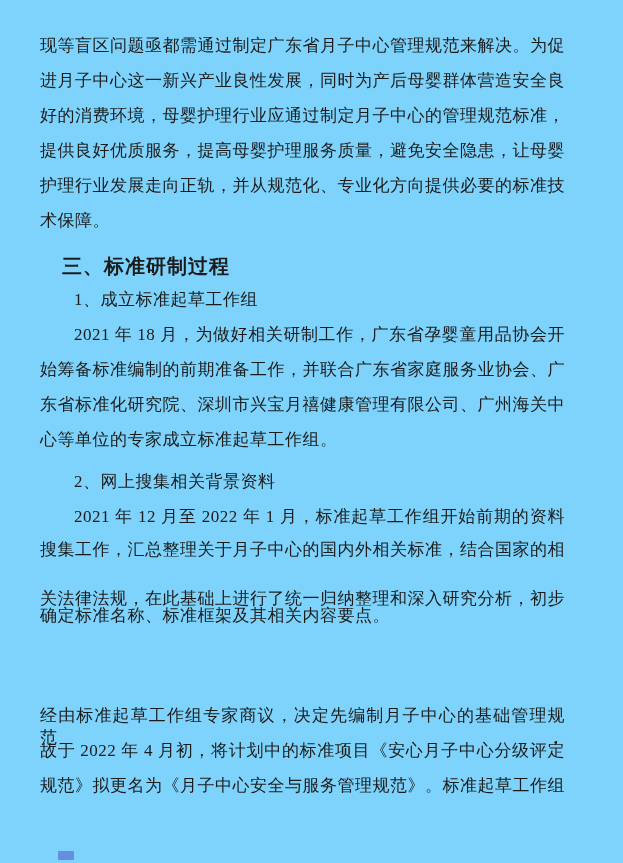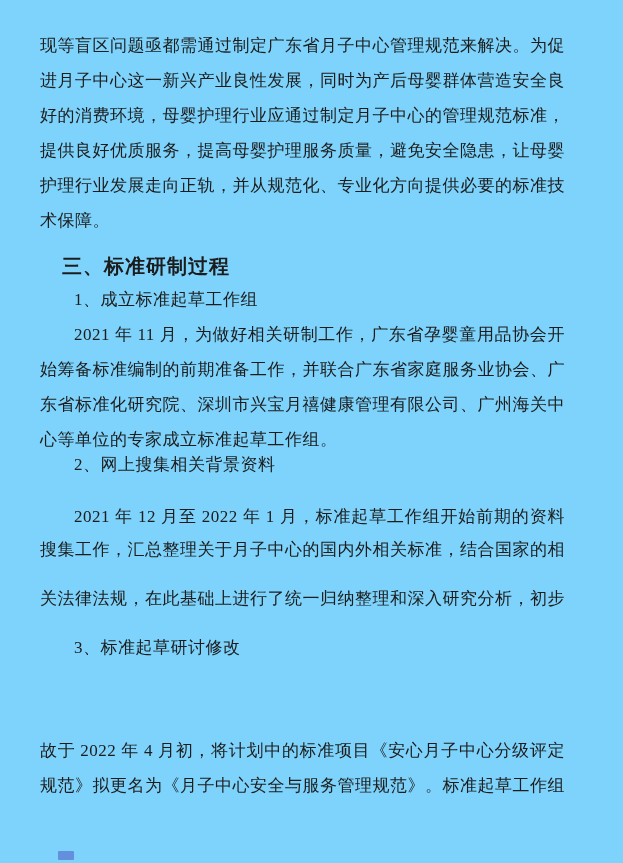--- a/index.html
+++ b/index.html
@@ -60,29 +60,30 @@
   <div class="ln just" style="top:35px">现等盲区问题亟都需通过制定广东省月子中心管理规范来解决。为促</div>
   <div class="ln just" style="top:105px">好的消费环境，母婴护理行业应通过制定月子中心的管理规范标准，</div>
   <div class="ln just" style="top:70px">进月子中心这一新兴产业良性发展，同时为产后母婴群体营造安全良</div>
   <div class="ln just" style="top:140px">提供良好优质服务，提高母婴护理服务质量，避免安全隐患，让母婴</div>
   <div class="ln just" style="top:175px">护理行业发展走向正轨，并从规范化、专业化方向提供必要的标准技</div>
   <div class="ln" style="top:210px">术保障。</div>
 
   <div class="ln head" style="top:253px">三、标准研制过程</div>
 
   <div class="ln ind" style="top:289px">1、成立标准起草工作组</div>
-  <div class="ln ind just" style="top:324px">2021 年 11 月，为做好相关研制工作，广东省孕婴童用品协会开</div>
+  <div class="ln ind just" style="top:324px">2021 年 18 月，为做好相关研制工作，广东省孕婴童用品协会开</div>
   <div class="ln just" style="top:359px">始筹备标准编制的前期准备工作，并联合广东省家庭服务业协会、广</div>
   <div class="ln just" style="top:394px">东省标准化研究院、深圳市兴宝月禧健康管理有限公司、广州海关中</div>
   <div class="ln" style="top:429px">心等单位的专家成立标准起草工作组。</div>
 
-  <div class="ln ind" style="top:454px">2、网上搜集相关背景资料</div>
+  <div class="ln ind" style="top:471px">2、网上搜集相关背景资料</div>
   <div class="ln ind just" style="top:506px">2021 年 12 月至 2022 年 1 月，标准起草工作组开始前期的资料</div>
   <div class="ln just" style="top:539px">搜集工作，汇总整理关于月子中心的国内外相关标准，结合国家的相</div>
   <div class="ln just" style="top:588px">关法律法规，在此基础上进行了统一归纳整理和深入研究分析，初步</div>
+  <div class="ln" style="top:605px">确定标准名称、标准框架及其相关内容要点。</div>
 
-  <div class="ln ind" style="top:637px">3、标准起草研讨修改</div>
+  <div class="ln just" style="top:705px">经由标准起草工作组专家商议，决定先编制月子中心的基础管理规范，</div>
   <div class="ln just" style="top:740px">故于 2022 年 4 月初，将计划中的标准项目《安心月子中心分级评定</div>
   <div class="ln just" style="top:775px">规范》拟更名为《月子中心安全与服务管理规范》。标准起草工作组</div>
 
   <div class="blue-mark"></div>
 
 </div>
 
 </body></html>

